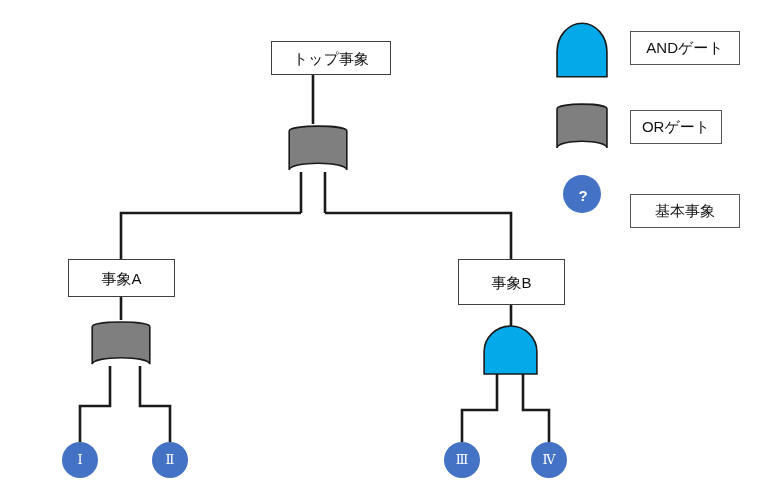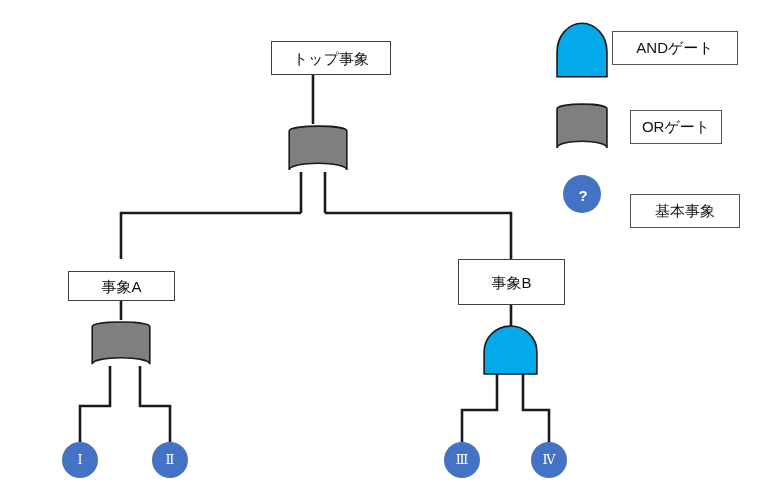--- a/index.html
+++ b/index.html
@@ -125,36 +125,36 @@
     <use href="#and-gate" x="556" y="22" width="52" height="56" fill="#03a9e8"></use>
     <use href="#or-gate" x="556" y="100" width="52" height="56" fill="#7f7f7f"></use>
     <circle cx="582" cy="194" r="19" fill="#4472c4"></circle>
   </g>
 </svg>
 
 <div class="lbl" style="left:253px; top:41px; width:120px; height:34px;margin-left:18px;">
   <span>トップ事象</span>
 </div>
 
-<div class="lbl" style="left:68px; top:259px; width:107px; height:30px;margin-top:12px;">
+<div class="lbl" style="left:68px; top:259px; width:107px; height:38px;">
   <span>事象A</span>
 </div>
 
 <div class="lbl" style="left:458px; top:259px; width:107px; height:46px;">
   <span>事象B</span>
 </div>
 
 <div class="circ-txt" style="left:62px; top:442px; width:36px; height:36px;">Ⅰ</div>
 <div class="circ-txt" style="left:152px; top:442px; width:36px; height:36px;">Ⅱ</div>
 <div class="circ-txt" style="left:444px; top:442px; width:36px; height:36px;">Ⅲ</div>
 <div class="circ-txt" style="left:531px; top:442px; width:36px; height:36px;">Ⅳ</div>
 
 <div class="q-mark" style="left:564px; top:176px; width:38px; height:38px;">?</div>
 
-<div class="legend-box" style="left:612px; top:31px; width:126px; height:34px;">
+<div class="legend-box" style="left:630px; top:31px; width:110px; height:34px;">
   <span>ANDゲート</span>
 </div>
 
 <div class="legend-box" style="left:630px; top:110px; width:92px; height:34px;">
   <span>ORゲート</span>
 </div>
 
 <div class="legend-box" style="left:630px; top:178px; width:110px; height:34px;margin-top:16px;">
   <span>基本事象</span>
 </div>

